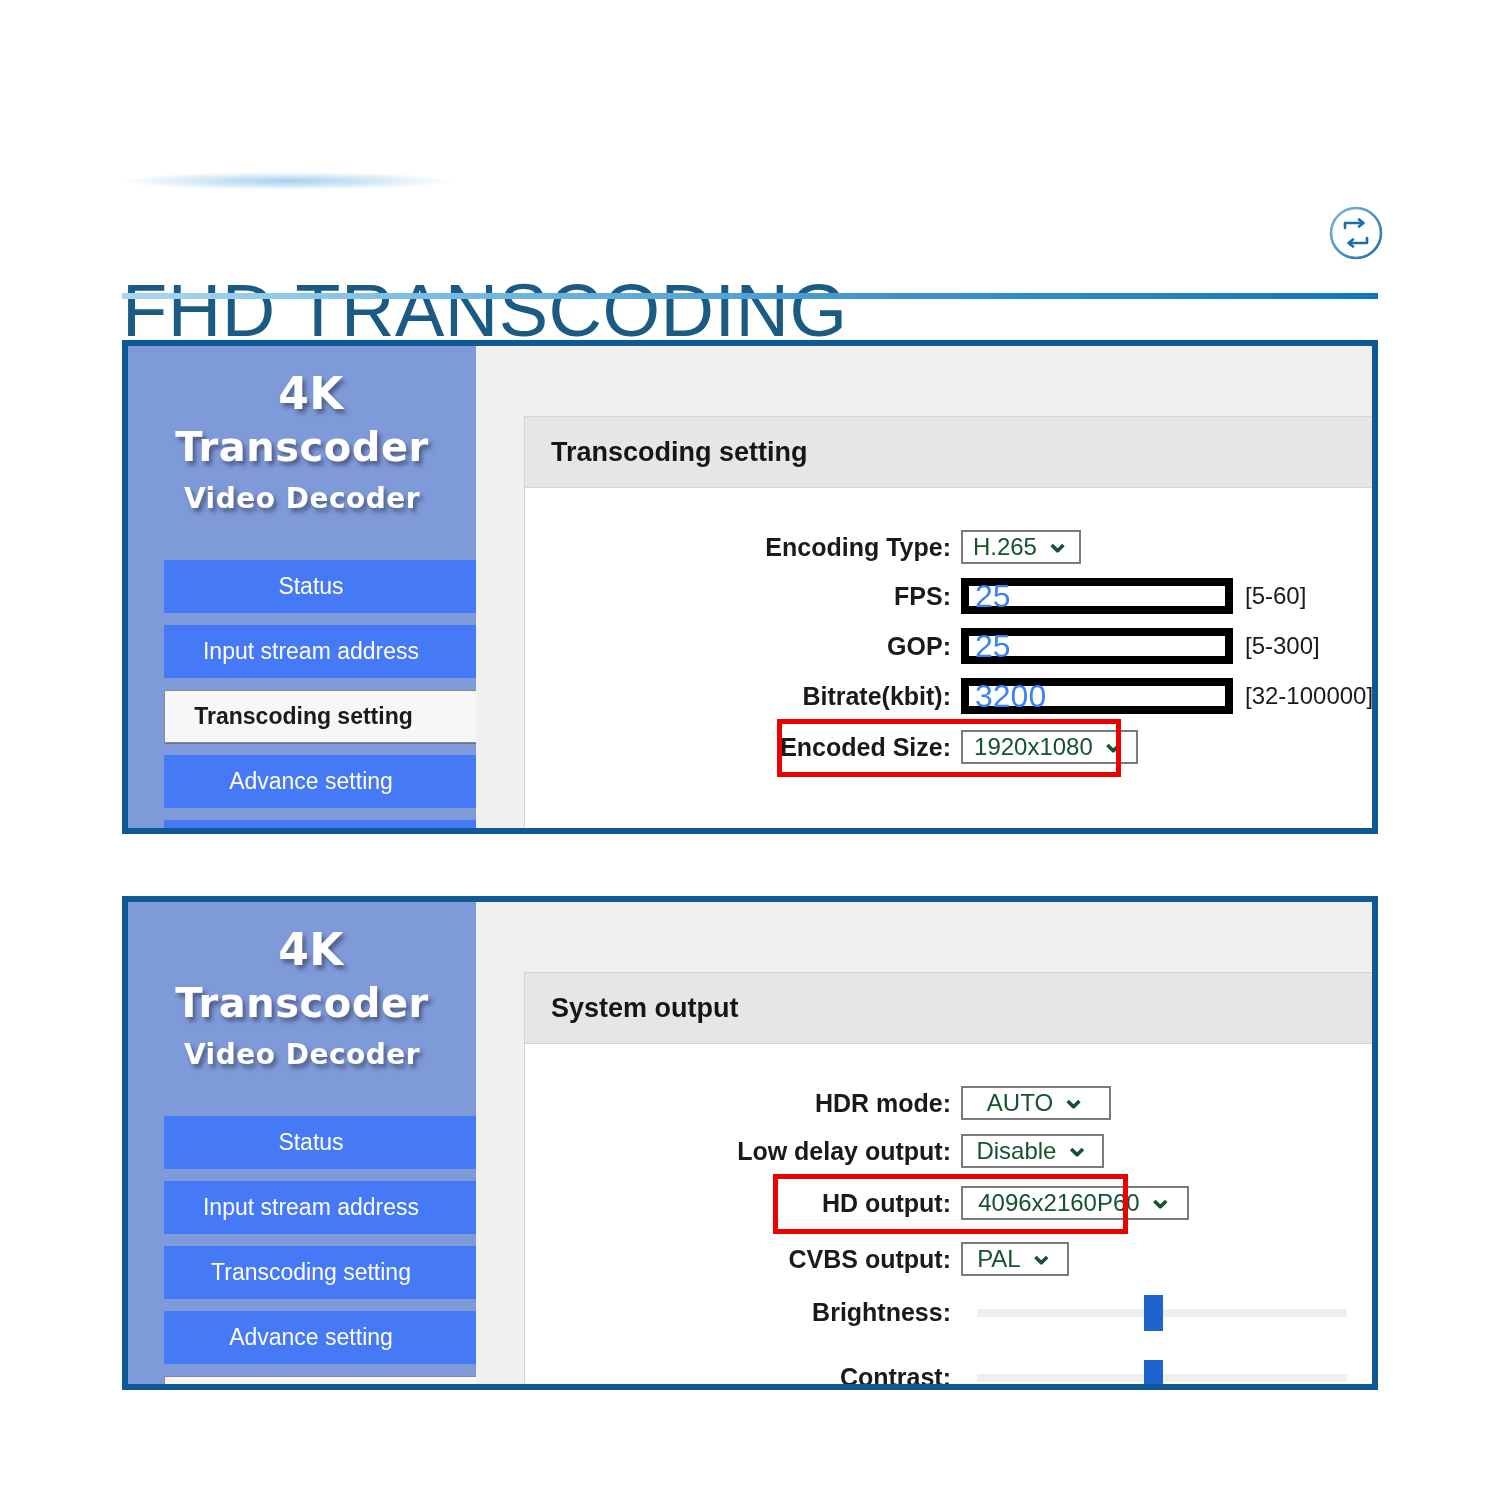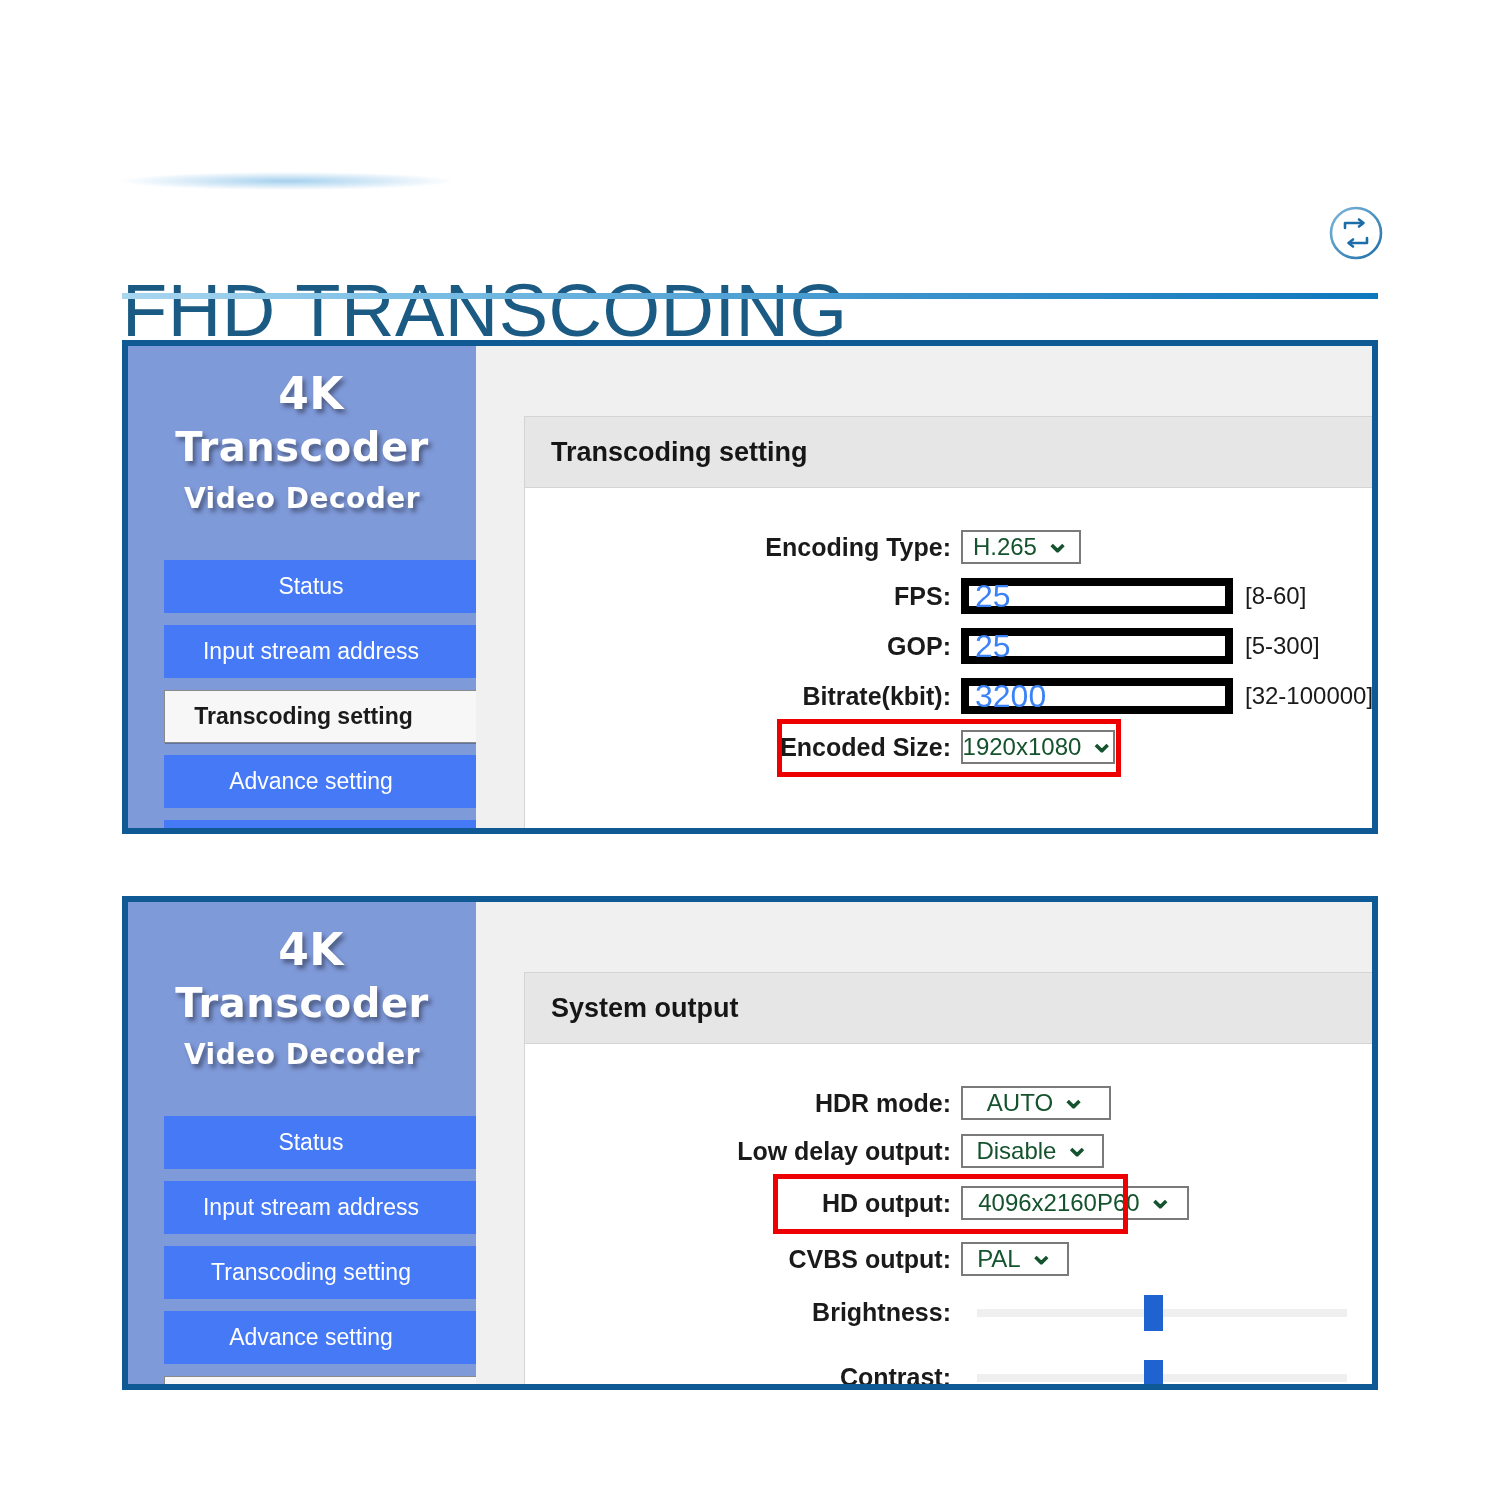--- a/index.html
+++ b/index.html
@@ -317,42 +317,42 @@
             <span>H.265</span>
             <span class="caret" style="font-size: 30px; line-height: 12px; font-weight: bold; transform: translateY(-5px); display: inline-block;">⌄</span>
           </div>
         </div>
 
         <div class="form-row">
           <div class="form-label">FPS:</div>
           <div class="text-input">
             <span>25</span>
           </div>
-          <div class="range-hint">[8-60]</div>
+          <div class="range-hint">[5-60]</div>
         </div>
 
         <div class="form-row">
           <div class="form-label">GOP:</div>
           <div class="text-input">
             <span>25</span>
           </div>
           <div class="range-hint">[5-300]</div>
         </div>
 
         <div class="form-row">
           <div class="form-label">Bitrate(kbit):</div>
           <div class="text-input">
             <span>3200</span>
           </div>
           <div class="range-hint">[32-100000]</div>
         </div>
 
         <div class="form-row" style="margin-top:16px">
           <div class="form-label">Encoded Size:</div>
-          <div class="select-box" style="width:154px">
+          <div class="select-box" style="width:177px">
             <span>1920x1080</span>
             <span class="caret" style="font-size: 30px; line-height: 12px; font-weight: bold; transform: translateY(-5px); display: inline-block;">⌄</span>
           </div>
           <div class="highlight-box" style="left:252px; top:-11px; width:344px; height:58px;"></div>
         </div>
 
       </div>
     </div>
   </div>
 </div>

